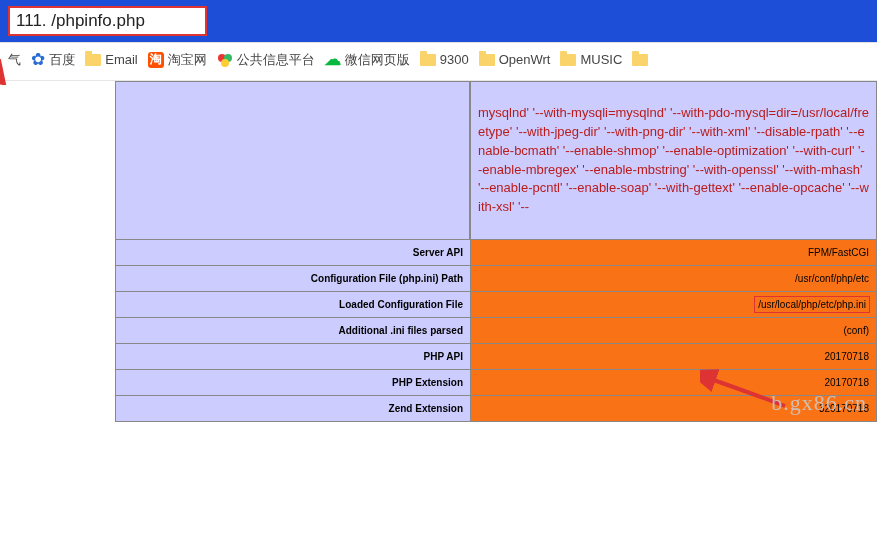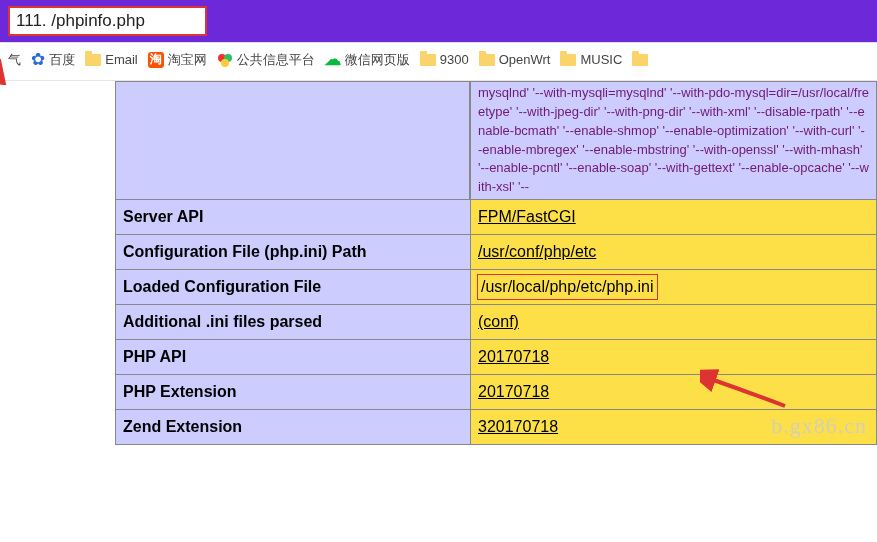--- a/index.html
+++ b/index.html
@@ -1,34 +1,34 @@
 <!DOCTYPE html>
 <html><head>
 <meta charset="utf-8">
 <style>
   * { box-sizing: border-box; margin: 0; padding: 0; }
   body { font-family: Arial, sans-serif; font-size: 13px; width: 877px; background: #fff; overflow: hidden; }
-  .addr-bar { padding: 6px 8px; border-bottom: 1px solid #e0e0e0; background: #6d28d9; }
+  .addr-bar { padding: 6px 8px; border-bottom: 1px solid #e0e0e0; background: #1d4ed8; }
   .url-box { display: inline-block; border: 2px solid #d33; padding: 3px 60px 3px 6px; font-size: 17px; color: #333; background: #fff; }
   .url-box .rest { color: #222; }
   .bm-bar { display: flex; align-items: center; gap: 10px; padding: 6px 8px 10px; border-bottom: 1px solid #e6e6e6; font-size: 13px; color: #444; flex-wrap: nowrap; white-space: nowrap; }
   .bm { display: flex; align-items: center; gap: 4px; cursor: pointer; }
   .folder { width: 16px; height: 12px; background: #fbd36b; border-radius: 1px; display: inline-block; position: relative; }
   .folder::before { content: ''; position: absolute; top: -3px; left: 0; width: 7px; height: 3px; background: #fbd36b; border-radius: 1px 1px 0 0; }
   .ico { width: 16px; height: 16px; display: inline-flex; align-items: center; justify-content: center; font-size: 12px; border-radius: 3px; color: #fff; font-weight: bold; }
   .baidu { color: #2a6dd2; font-size: 17px; }
   .tao { background: #ff5000; }
   .qq { background: #fff; }
   .wx { background: #fff; color: #09b83e; font-size: 17px; }
   .content { position: relative; padding: 0 0 0 115px; }
   table { width: 100%; border-collapse: collapse; }
-  td { border: 1px solid #888; padding: 5px 7px; vertical-align: top; font-size: 16px; line-height: 1.5; }
+  td { border: 1px solid #888; padding: 5px 7px; vertical-align: top; font-size: 10px; line-height: 1.5; text-align: right; }
   td.k { background: #ccccff; font-weight: bold; width: 355px; color: #000; }
-  td.v { background: #fde047; color: #000; text-decoration: underline; }
-  .cfg-block { background: #ccccff; border: 1px solid #888; border-bottom: none; padding: 2px 7px; color: #701a75; line-height: 1.45; word-break: break-all; }
+  td.v { background: #f97316; color: #000; }
+  .cfg-block { background: #ccccff; border: 1px solid #888; border-bottom: none; padding: 22px 7px; color: #b91c1c; line-height: 1.45; word-break: break-all; }
   .cfg-wrap { display: flex; }
   .cfg-left { width: 355px; border-right: 1px solid #888; }
   .arrow1 { position: absolute; top: -22px; left: -18px; pointer-events: none; }
   .arrow2 { position: absolute; top: 285px; left: 700px; pointer-events: none; }
   .highlight { outline: 1.5px solid #d33; display: inline-block; padding: 0 3px; }
   .watermark { position: absolute; bottom: 6px; right: 10px; color: #ccc; font-size: 22px; font-family: Georgia, serif; letter-spacing: 1px; opacity: .85; pointer-events: none; text-align: center; }
 </style>
 </head>
 <body>
 

